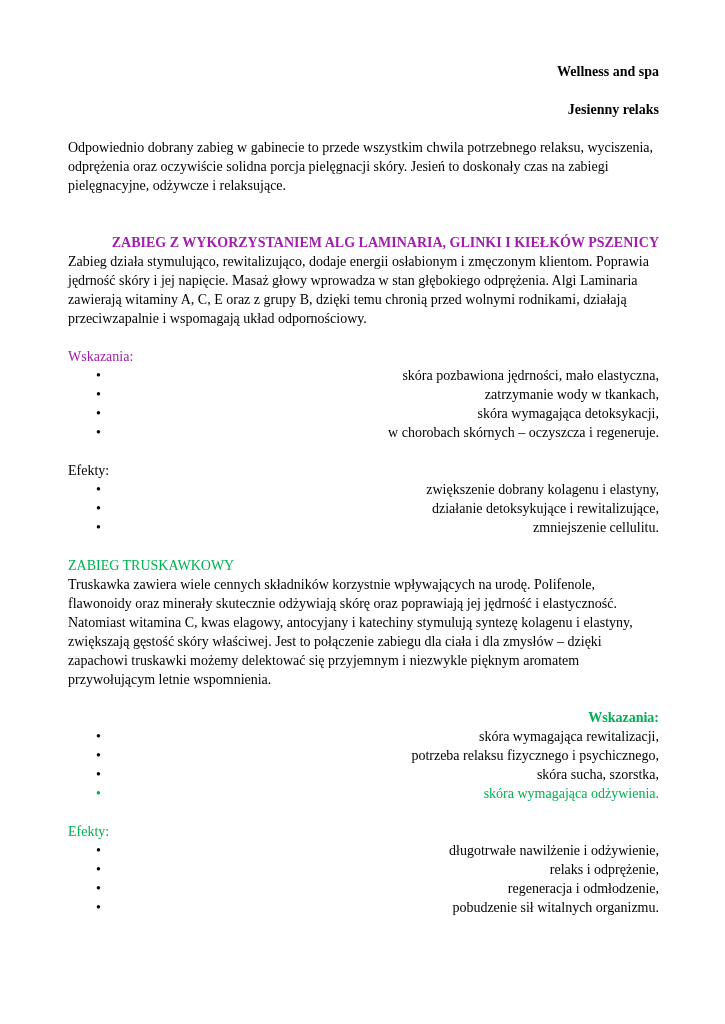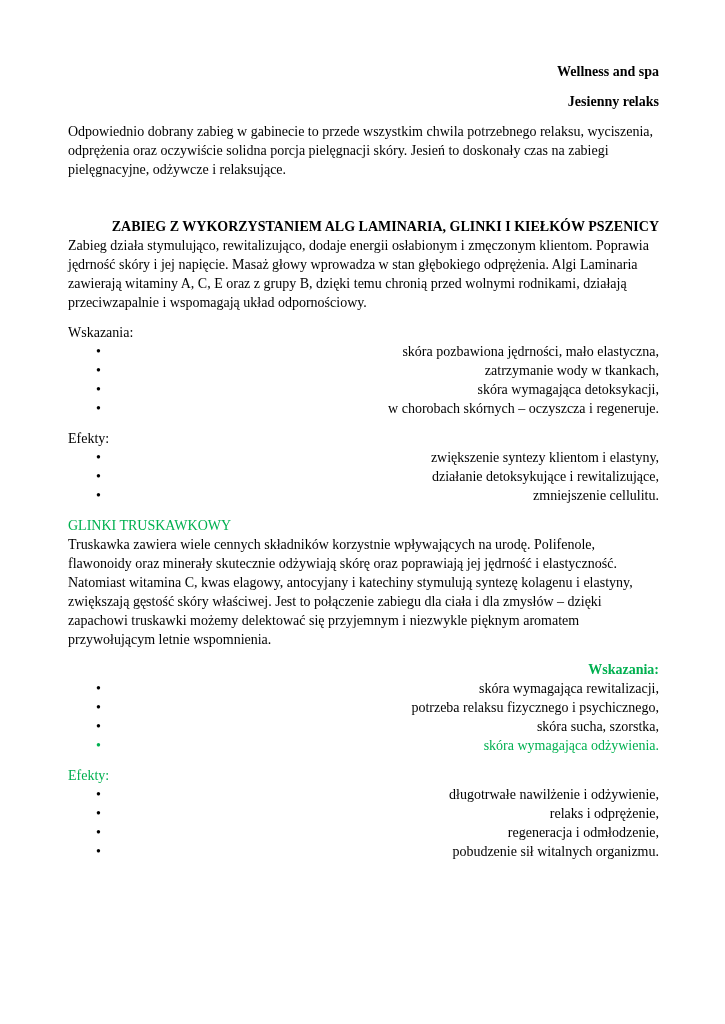--- a/index.html
+++ b/index.html
@@ -11,23 +11,23 @@
     font-size: 14px;
     line-height: 19px;
     color: #000000;
     overflow: hidden;
   }
   .page {
     padding: 62px 66px 0 68px;
   }
   p { margin: 0; }
   .b { font-weight: bold; text-align: right; }
-  .lavender { color: #000000; }
+  .lavender { color: #a21caf; }
   .green { color: #00b050; }
-  .mt1 { margin-top: 11px; }   
+  .mt1 { margin-top: 19px; }   
   .mt2 { margin-top: 38px; }   
   ul {
     list-style: none;
     margin: 0;
     padding: 0;
     text-align: right;
   }
   li {
     position: relative;
     padding-left: 47px;
@@ -58,26 +58,26 @@
   <ul>
     <li>skóra pozbawiona jędrności, mało elastyczna,</li>
     <li>zatrzymanie wody w tkankach,</li>
     <li>skóra wymagająca detoksykacji,</li>
     <li>w chorobach skórnych –  oczyszcza i regeneruje.</li>
   </ul>
 
   <p class="mt1">Efekty:</p>
 
   <ul>
-    <li>zwiększenie syntezy klientom i elastyny,</li>
+    <li>zwiększenie dobrany kolagenu i elastyny,</li>
     <li>działanie detoksykujące i rewitalizujące,</li>
     <li>zmniejszenie cellulitu.</li>
   </ul>
 
-  <p class="green mt1">GLINKI TRUSKAWKOWY</p>
+  <p class="green mt1">ZABIEG TRUSKAWKOWY</p>
 
   <p>Truskawka zawiera wiele cennych składników korzystnie wpływających na urodę. Polifenole, flawonoidy oraz minerały skutecznie odżywiają skórę oraz poprawiają jej jędrność i elastyczność. Natomiast witamina C, kwas elagowy, antocyjany i katechiny stymulują syntezę kolagenu i elastyny, zwiększają gęstość skóry właściwej. Jest to połączenie zabiegu dla ciała i dla zmysłów – dzięki zapachowi truskawki możemy delektować się przyjemnym i niezwykle pięknym aromatem przywołującym letnie wspomnienia.</p>
 
   <p class="b green mt1">Wskazania:</p>
 
   <ul>
     <li>skóra wymagająca rewitalizacji,</li>
     <li>potrzeba relaksu fizycznego i psychicznego,</li>
     <li>skóra sucha, szorstka,</li>
     <li class="green">skóra wymagająca odżywienia.</li>

